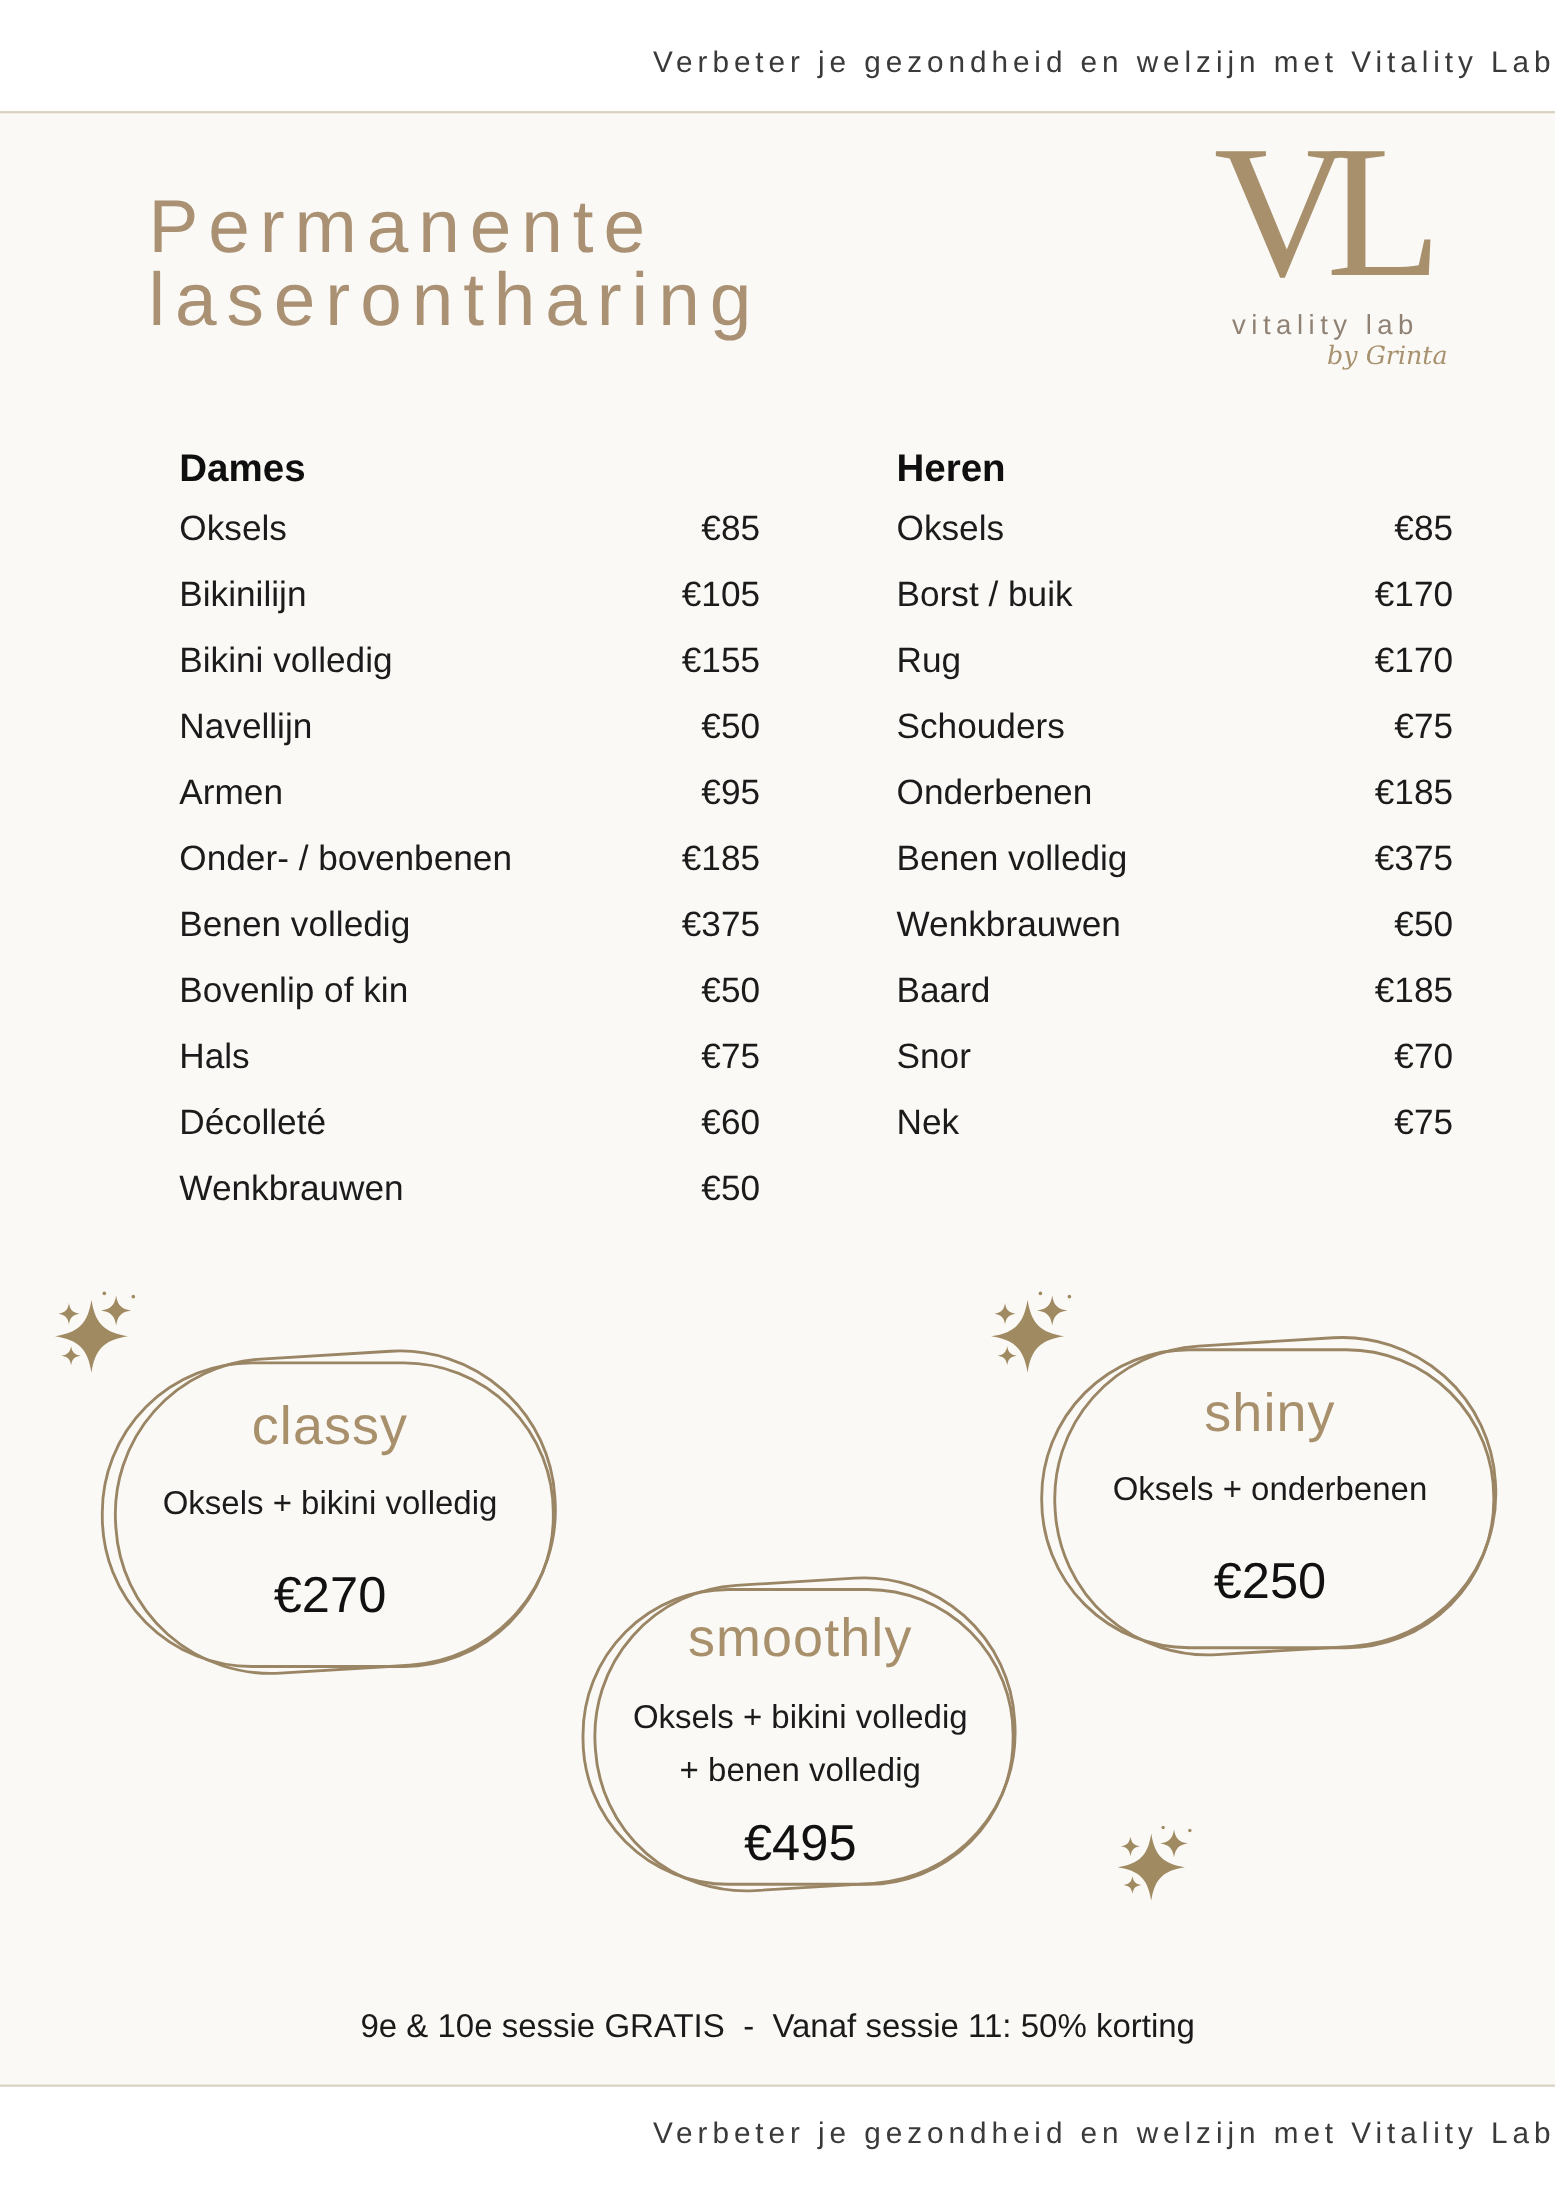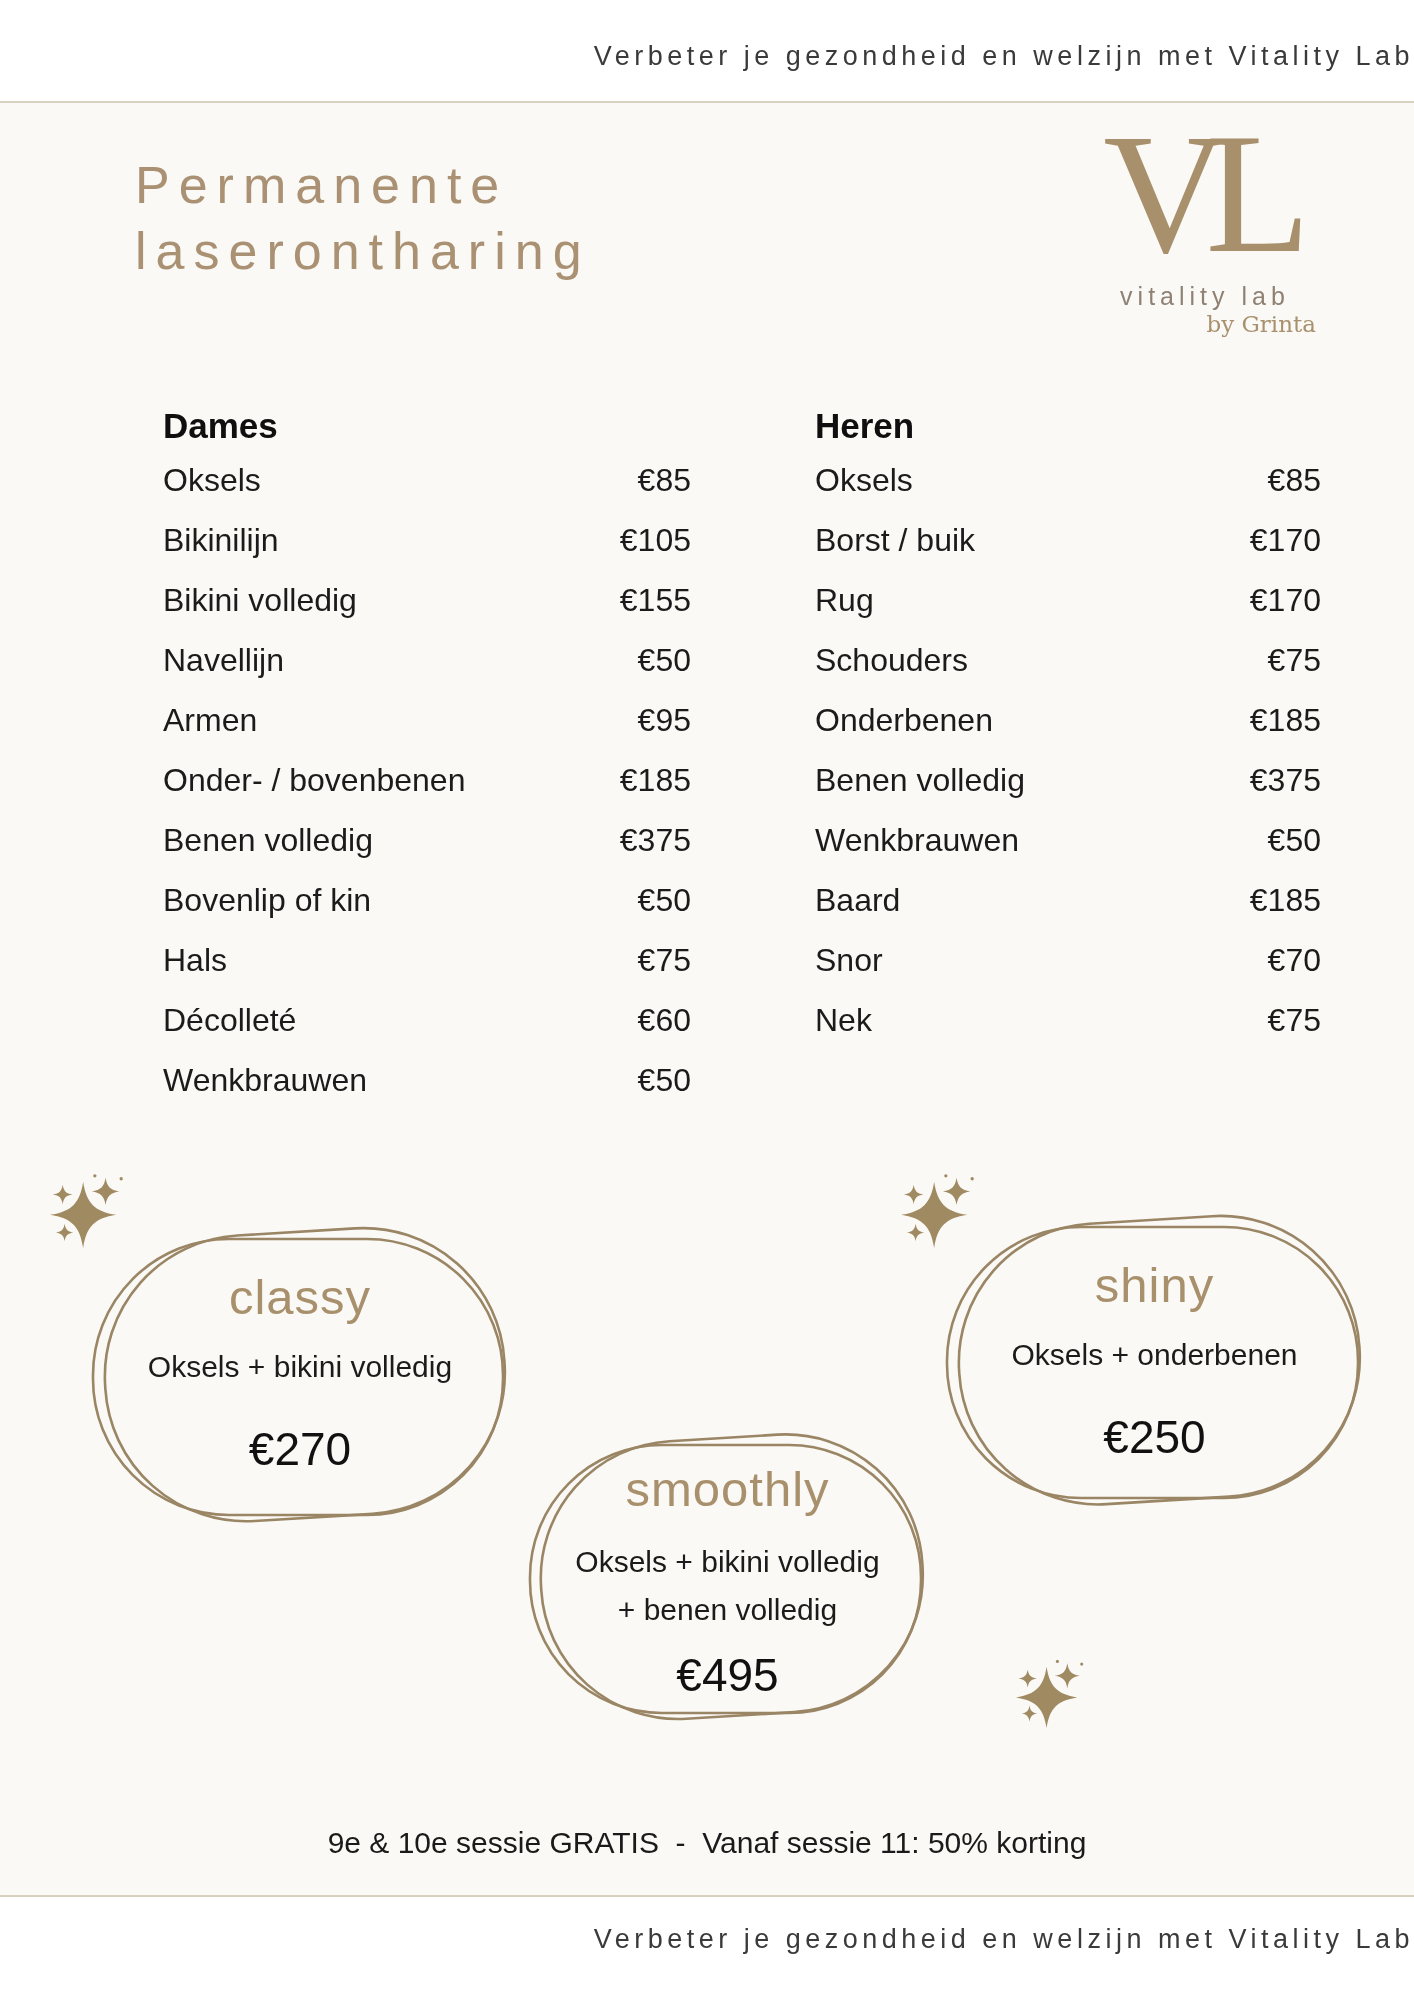--- a/index.html
+++ b/index.html
@@ -5,28 +5,28 @@
   html,body{margin:0;padding:0;background:#e8e8e8;}
   .page{position:relative;width:1414px;height:2000px;background:#faf9f5;overflow:hidden;
         font-family:"Liberation Sans",sans-serif;margin:0 auto;}
   
   .banner{position:absolute;left:0;width:100%;background:#ffffff;box-sizing:border-box;
           display:flex;justify-content:flex-end;color:#3a3a3a;}
   .banner-top{top:0;height:103px;border-bottom:2px solid #d8d1c0;align-items:center;padding-top:10px;}
   .banner-bottom{bottom:0;height:105px;border-top:2px solid #d8d1c0;align-items:flex-start;padding-top:22px;}
   .banner-text{font-size:27px;letter-spacing:4.5px;line-height:40px;white-space:nowrap;}
   
-  .title{position:absolute;left:135px;top:152px;color:#aa9173;font-size:52px;
+  .title{position:absolute;left:135px;top:173px;color:#aa9173;font-size:68px;
          letter-spacing:9px;line-height:66px;font-weight:400;}
   
   .logo{position:absolute;top:118px;right:84px;width:250px;text-align:center;}
   .logo-vl{font-family:"Liberation Serif",serif;font-size:172px;line-height:150px;
            color:#a8906c;letter-spacing:-22px;font-weight:400;text-indent:-18px;}
   .logo-name{margin-top:14px;font-size:25px;letter-spacing:5px;color:#8f8275;}
-  .logo-byline{margin-top:0px;font-family:"DejaVu Serif",serif;
+  .logo-byline{margin-top:0px;font-family:"DejaVu Serif",serif;font-style:italic;
                font-size:23px;color:#a8916e;text-align:right;padding-right:14px;}
   
   .plist{position:absolute;top:402px;margin-left:28px;}
   .plist-dames{left:135px;width:528px;}
   .plist-heren{left:787px;width:506px;}
   .plist-h{font-size:35px;font-weight:700;color:#0f0f0f;height:48px;line-height:48px;}
   .prow{display:flex;justify-content:space-between;align-items:center;height:60px;
         font-size:32px;color:#1b1b1b;}
   .prow .price{text-align:right;}
   

